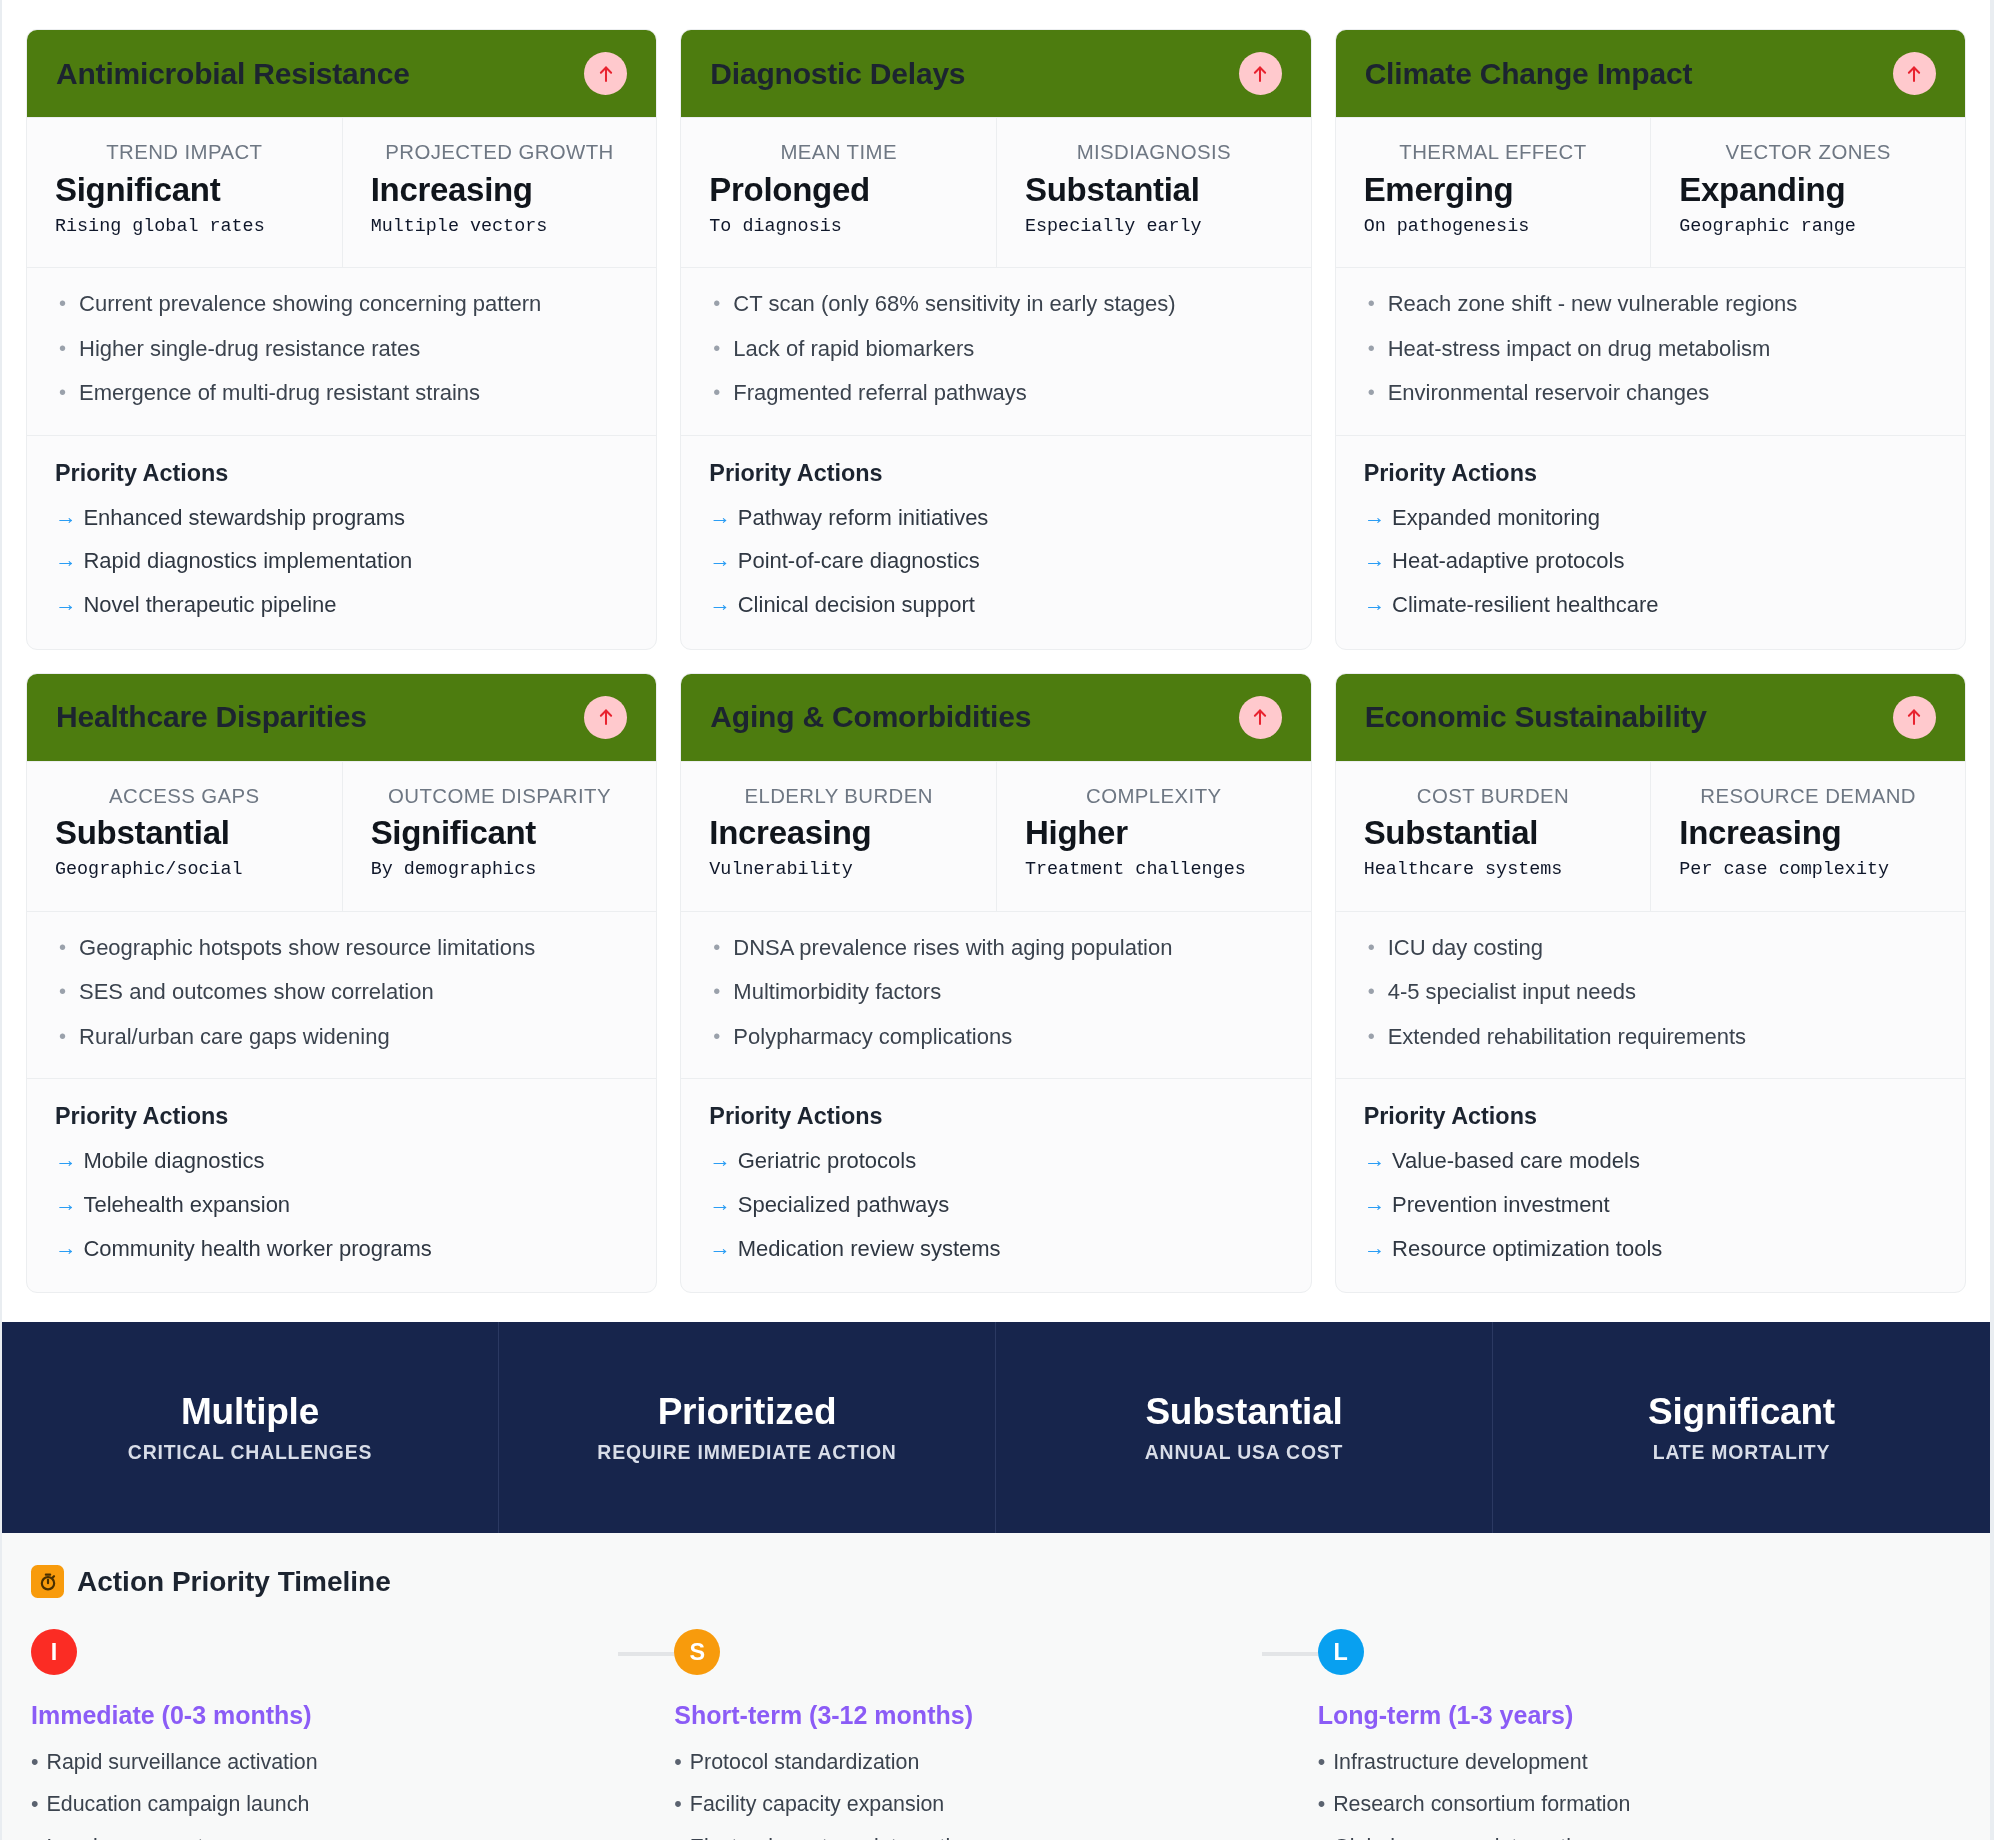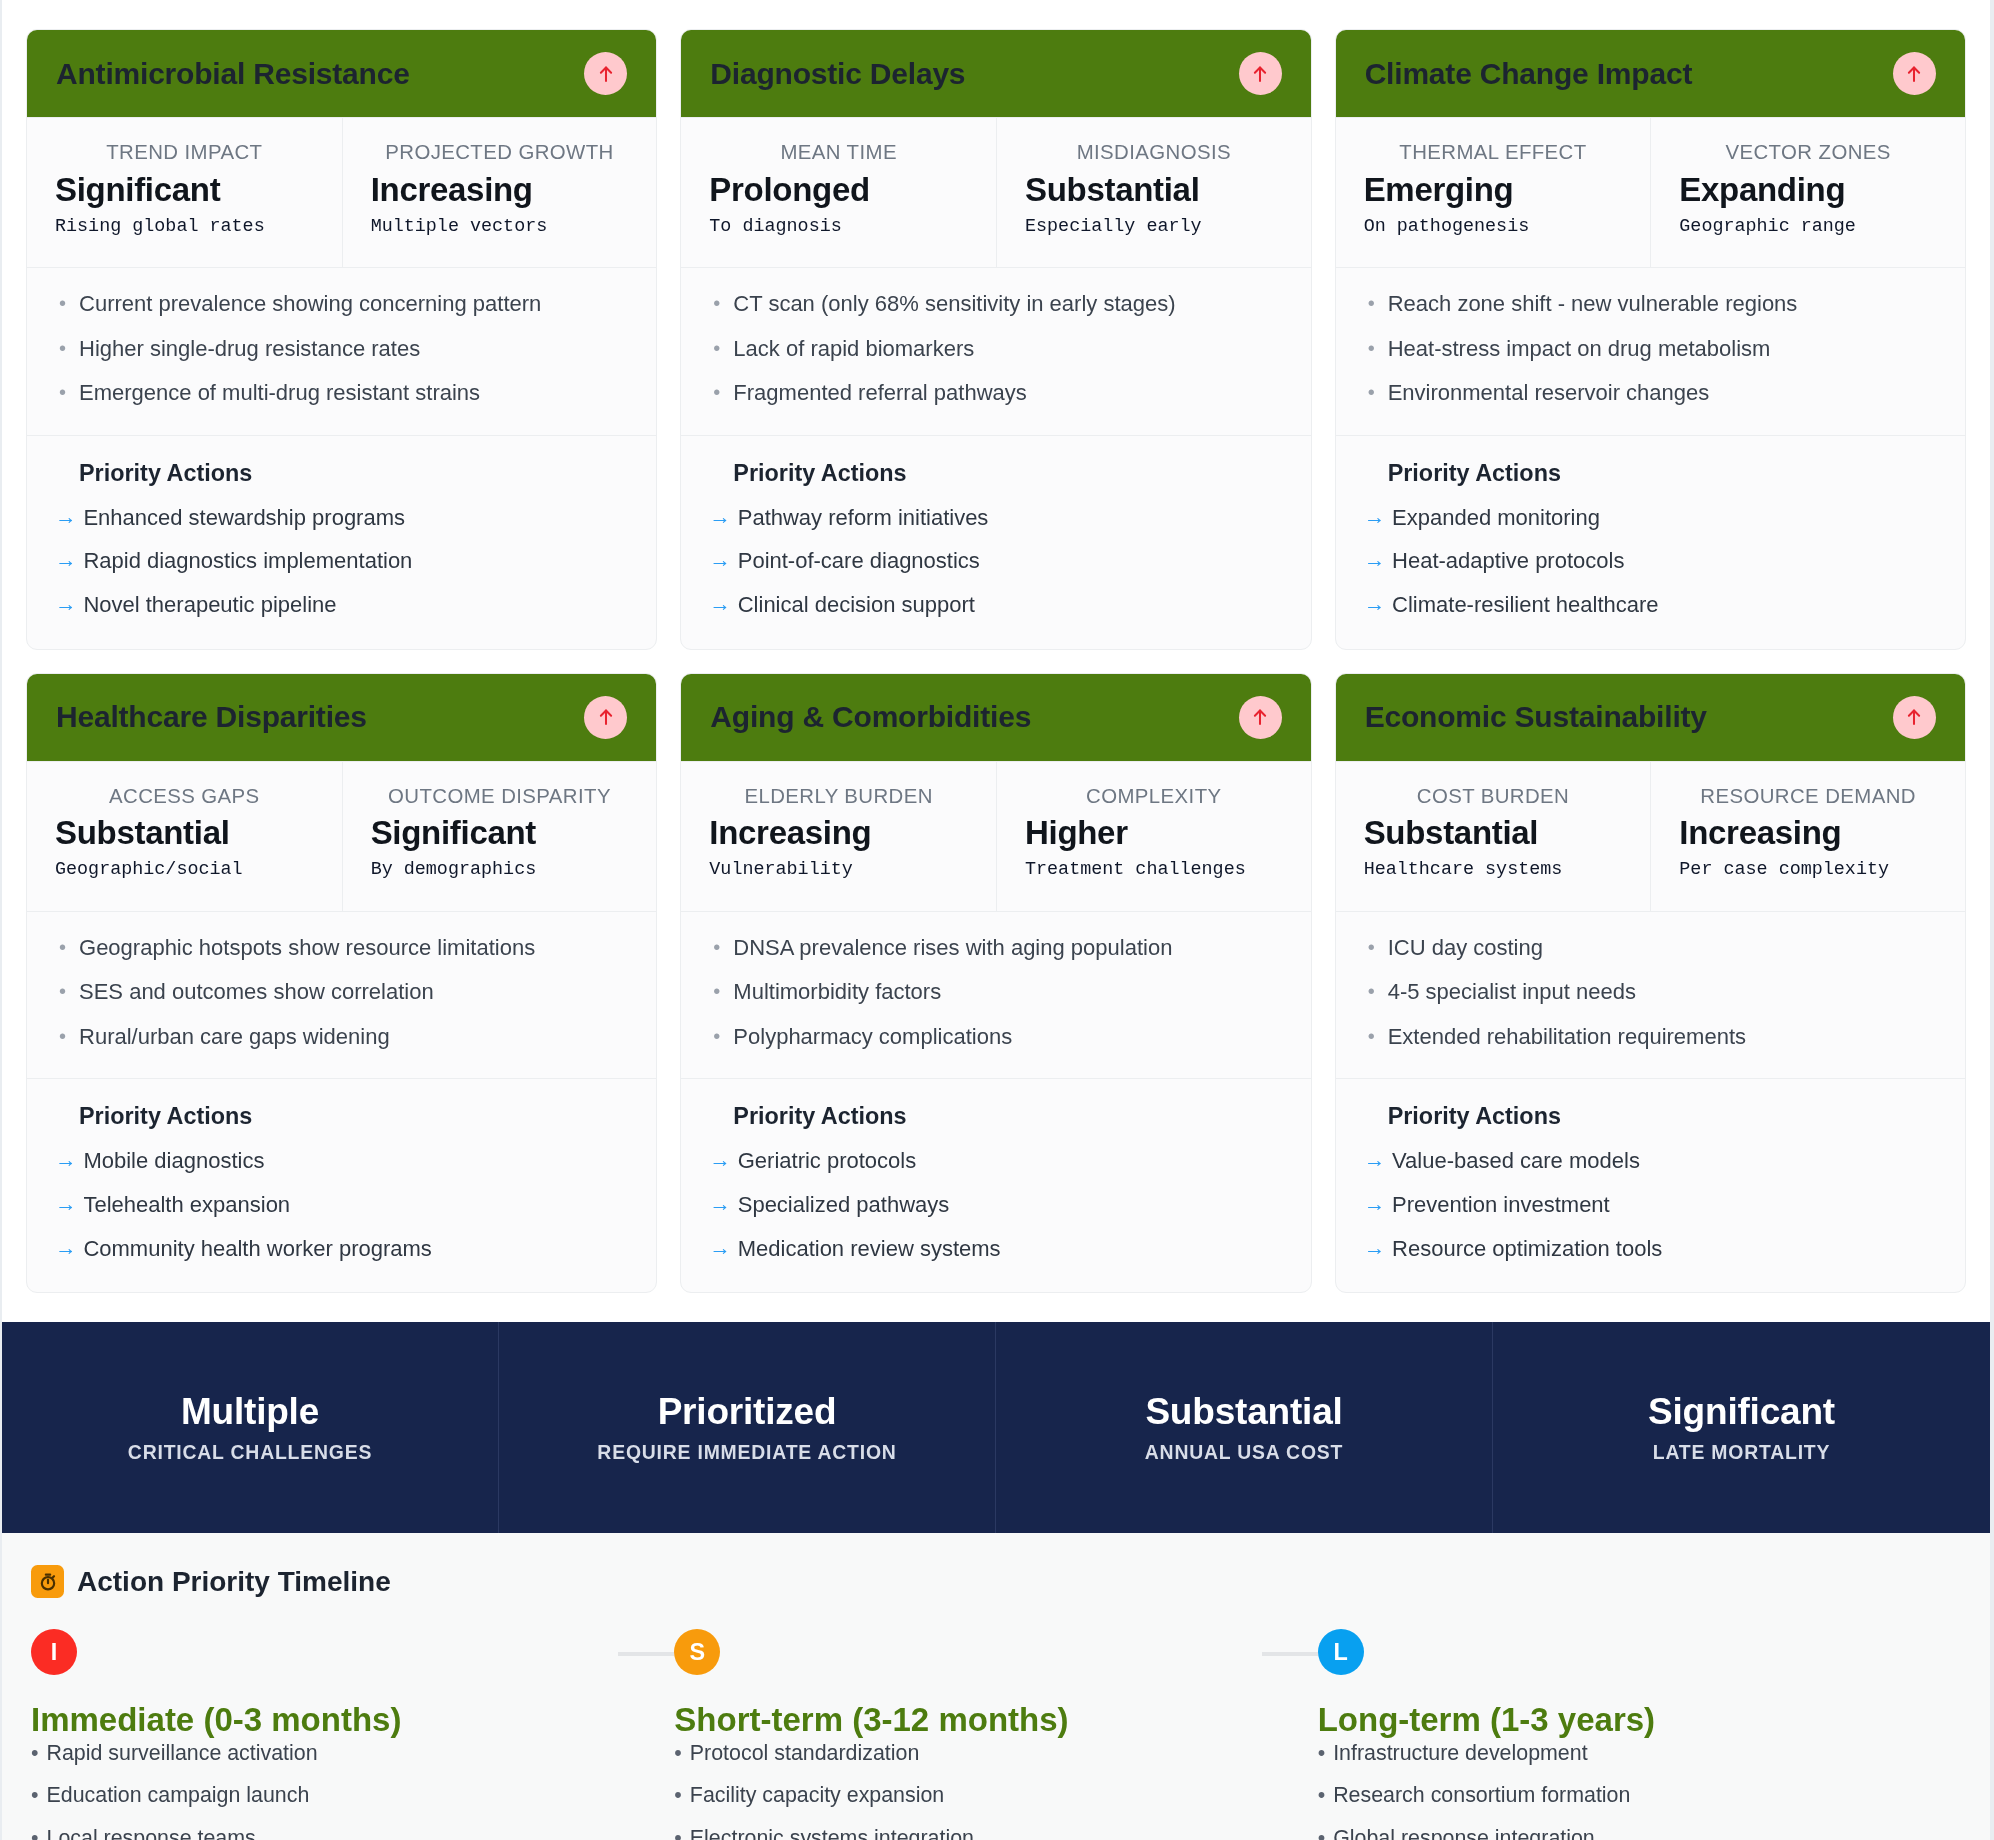--- a/index.html
+++ b/index.html
@@ -117,21 +117,20 @@
 
   
   .actions {
     padding: 24px 28px 29px 28px;
   }
   .actions-title {
     font-size: 23.4px;
     font-weight: bold;
     color: #1c2430;
     margin-bottom: 17px;
-    margin-left: 24px;
   }
   .action {
     display: flex;
     align-items: flex-start;
     font-size: 22px;
     color: #2f3742;
     line-height: 1.3;
     margin-bottom: 15px;
   }
   .action:last-child { margin-bottom: 0; }
@@ -220,23 +219,24 @@
     width: 46px; height: 46px;
     border-radius: 50%;
     display: flex; align-items: center; justify-content: center;
     color: #ffffff;
     font-size: 23.4px;
     font-weight: bold;
     z-index: 2;
     flex: 0 0 auto;
   }
   .tl-heading {
-    font-size: 33px;
-    font-weight: bold;
-    color: #4d7c0f;
+    font-size: 25px;
+    font-weight: bold;
+    color: #8b5cf6;
+    margin-bottom: 18px;
   }
   .tl-item {
     font-size: 21.4px;
     color: #3b434e;
     line-height: 1.32;
     margin-bottom: 14px;
     display: flex;
     align-items: flex-start;
   }
   .tl-item:last-child { margin-bottom: 0; }

